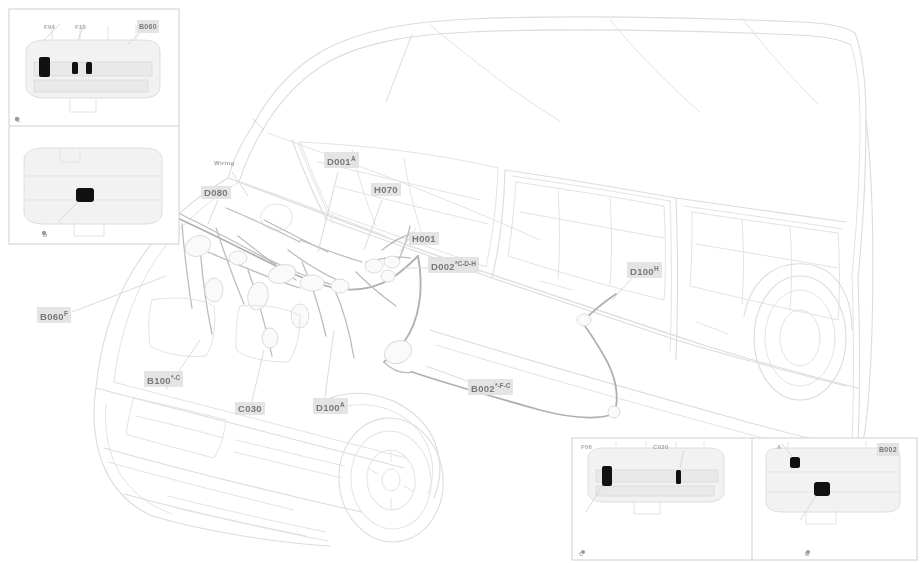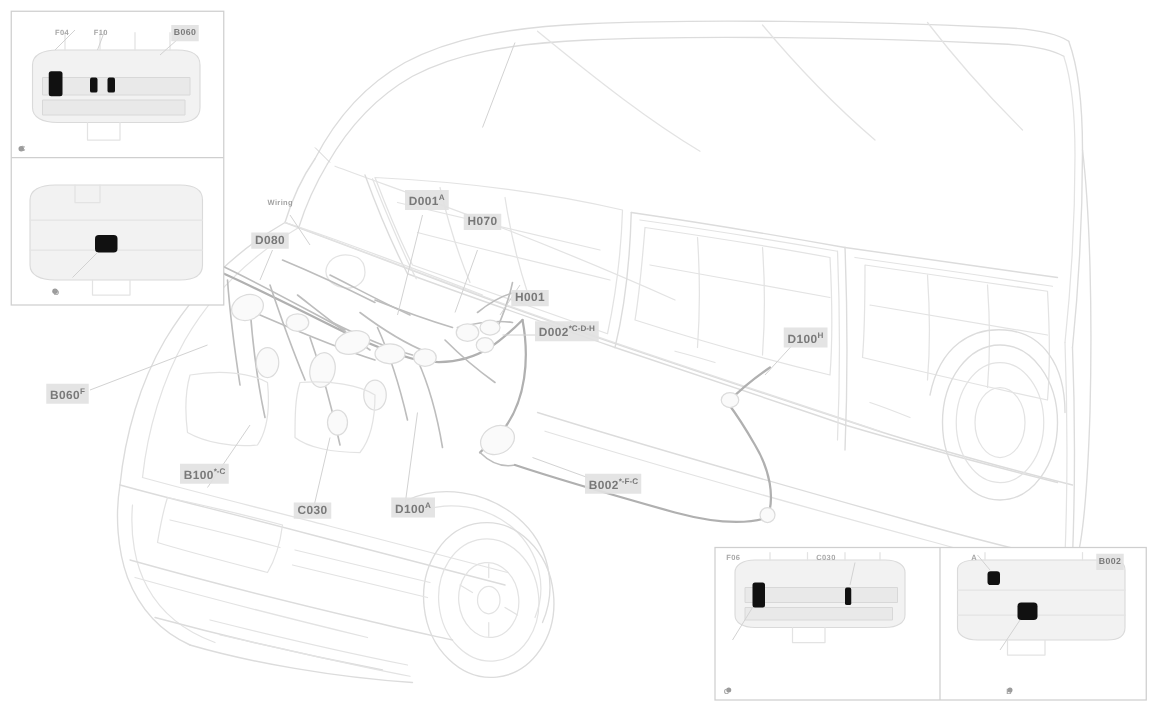--- a/index.html
+++ b/index.html
@@ -276,21 +276,21 @@
     <path class="ldr" d="M816,496 L800,520 M792,456 L782,444"></path>
     <circle cx="808" cy="552" r="2" fill="#9a9a9a"></circle>
   </svg>
 
   <div class="lbl plain tiny" style="left:214px;top:158px;">Wiring</div>
 
   <div class="lbl" style="left:201px;top:186px;">D080</div>
 
   <div class="lbl" style="left:324px;top:152px;"><span>D001</span><span class="sup">A</span></div>
 
-  <div class="lbl" style="left:371px;top:171px;">H070</div>
+  <div class="lbl" style="left:371px;top:183px;">H070</div>
 
   <div class="lbl" style="left:409px;top:232px;">H001</div>
 
   <div class="lbl" style="left:428px;top:257px;"><span>D002</span><span class="sup">*C-D-H</span></div>
 
   <div class="lbl" style="left:627px;top:262px;"><span>D100</span><span class="sup">H</span></div>
 
   <div class="lbl" style="left:37px;top:307px;"><span>B060</span><span class="sup">F</span></div>
 
   <div class="lbl" style="left:144px;top:371px;"><span>B100</span><span class="sup">*-C</span></div>

